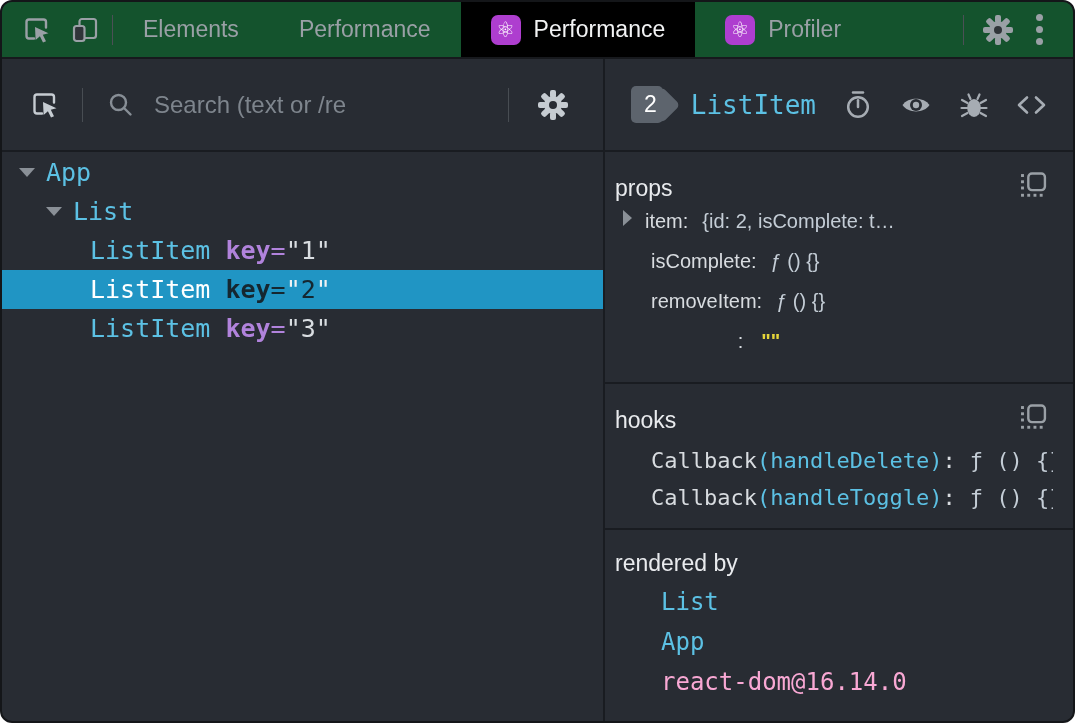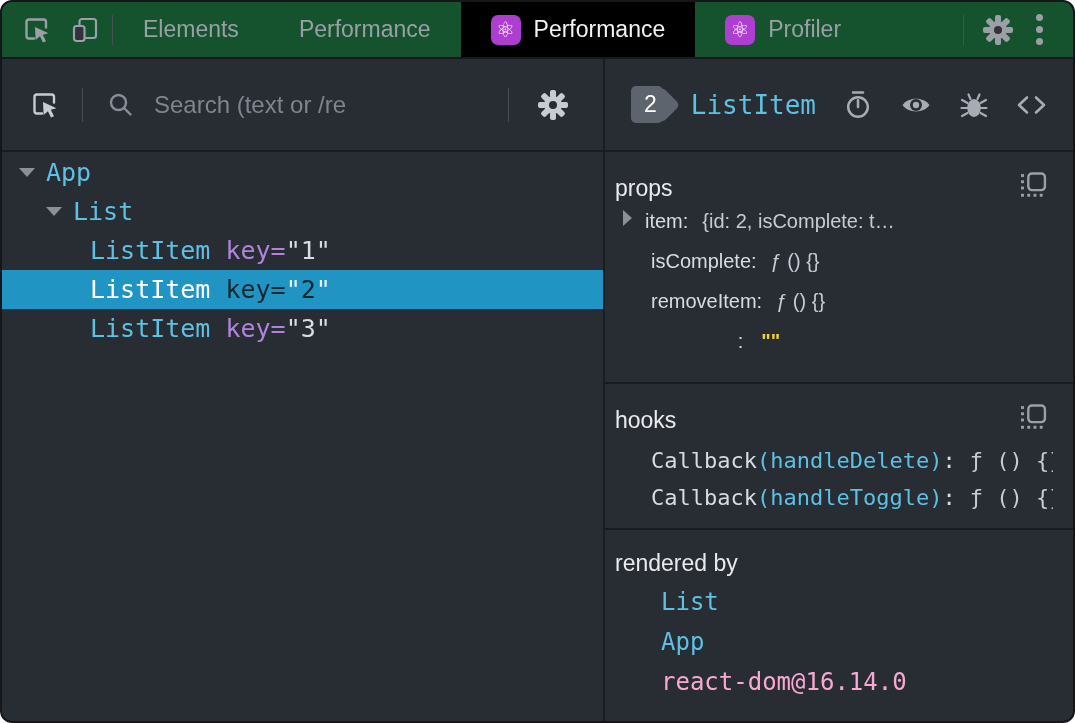--- a/index.html
+++ b/index.html
@@ -42,21 +42,21 @@
 
   
   .tree{font-family:"DejaVu Sans Mono",monospace;font-size:25px;padding-top:1px;}
   .trow{height:39px;display:flex;align-items:center;width:100%;cursor:pointer;}
   .trow.sel{background:#2095c4;}
   .tri-down{width:0;height:0;border-left:8px solid transparent;border-right:8px solid transparent;
     border-top:9px solid #8a9097;margin-right:11px;flex:none;}
   .t-comp{color:#5cc1e4;}
   .t-attr,.t-eq{color:#b183dc;}
   .t-val{color:#d9dde1;}
-  .t-sp{margin-left:15px;}
+  .t-sp{margin-left:15px;font-weight:bold;}
   .trow.sel .t-comp{color:#ffffff;}
   .trow.sel .t-attr,.trow.sel .t-eq,.trow.sel .t-digit{color:#152730;}
   .trow.sel .t-q{color:#eef2f4;}
 
   
   .rheader{height:93px;border-bottom:2px solid #191c21;display:flex;align-items:center;
     padding:0 26px;}
   .badge{position:relative;z-index:0;background:#5d646d;color:#fff;font-size:23px;
     height:37px;display:flex;align-items:center;padding:0 6px 0 13px;border-radius:5px;
     margin-right:28px;}

